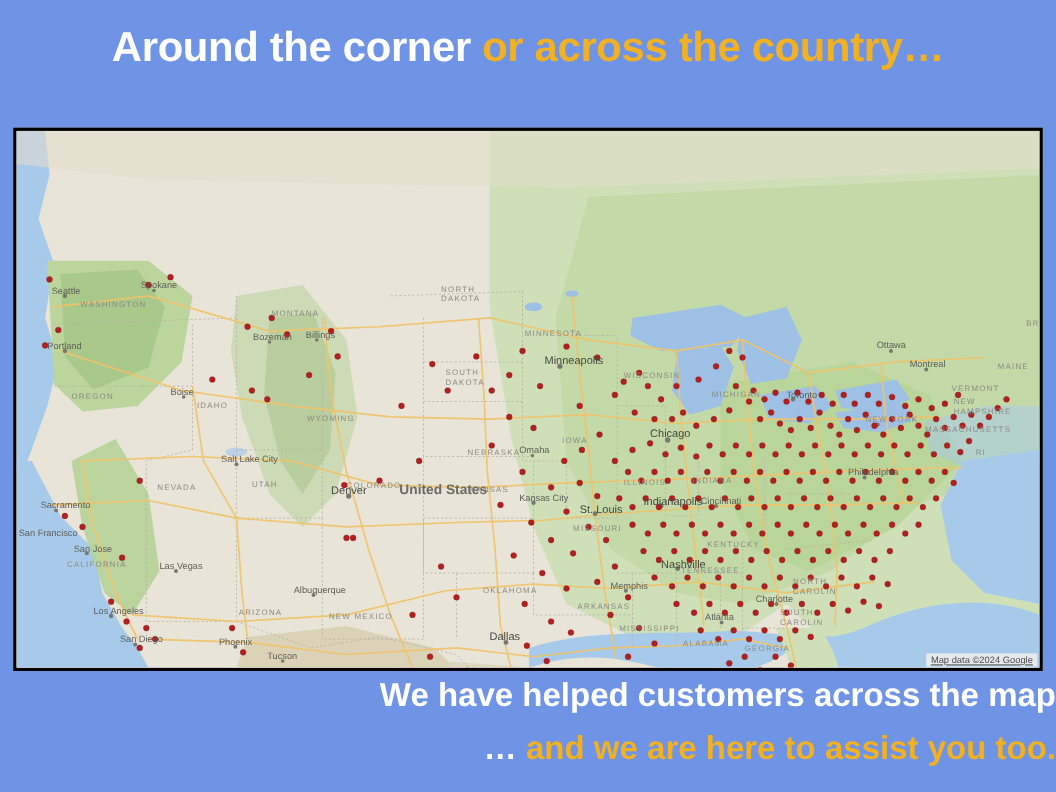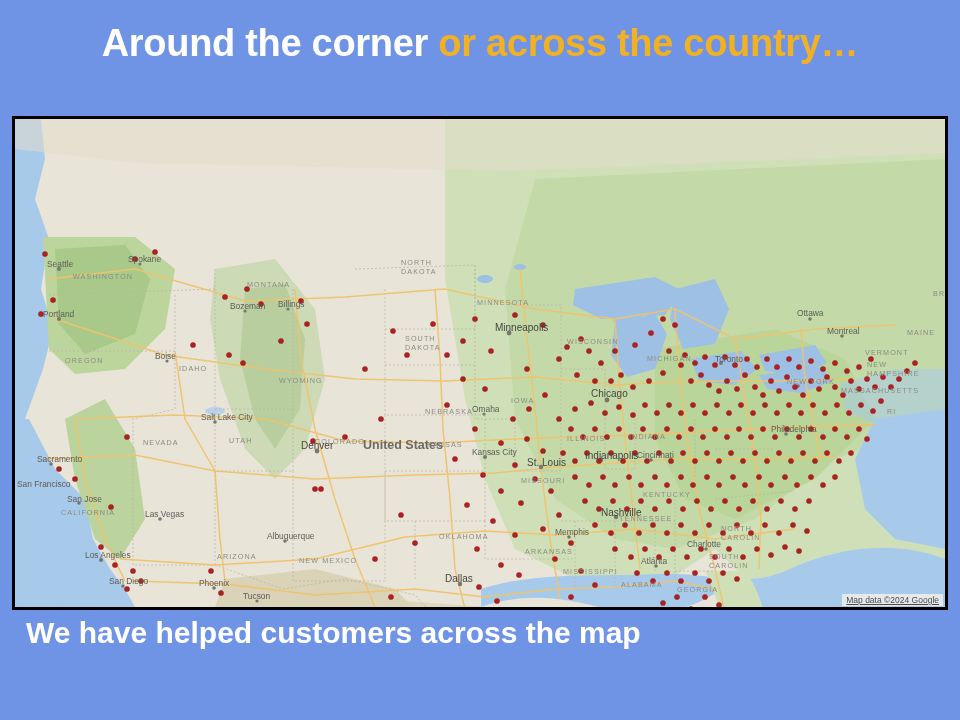--- a/index.html
+++ b/index.html
@@ -64,21 +64,21 @@
     padding: 1px 4px 1px 4px;
     font-family: "Liberation Sans", sans-serif;
     white-space: nowrap;
     text-decoration: underline;
   }
 
   
   .caption1, .caption2 {
     position: absolute;
     left: 0; right: 0;
-    text-align: left;
+    text-align: right;
     font-weight: bold;
     white-space: nowrap;
     padding-left: 26px;
   }
   .caption1 {
     top: 616px;
     font-size: 30px;
     color: #ffffff;
   }
   .caption2 {
@@ -708,14 +708,17 @@
 
           <text class="lbl-water" x="206" y="550" transform="rotate(-72 206 550)">Gulf of California</text>
           <text class="lbl-water" x="550" y="598">Gulf of</text>
         </g>
       </svg>
     </div>
     <div class="attribution">Map data ©2024 Google</div>
   </div>
 
   <div class="caption1">We have helped customers across the map</div>
+  <div class="caption2">
+    <span class="dots">… </span><span>and we are here to assist you too.</span>
+  </div>
 
 </div>
 
 </body></html>

